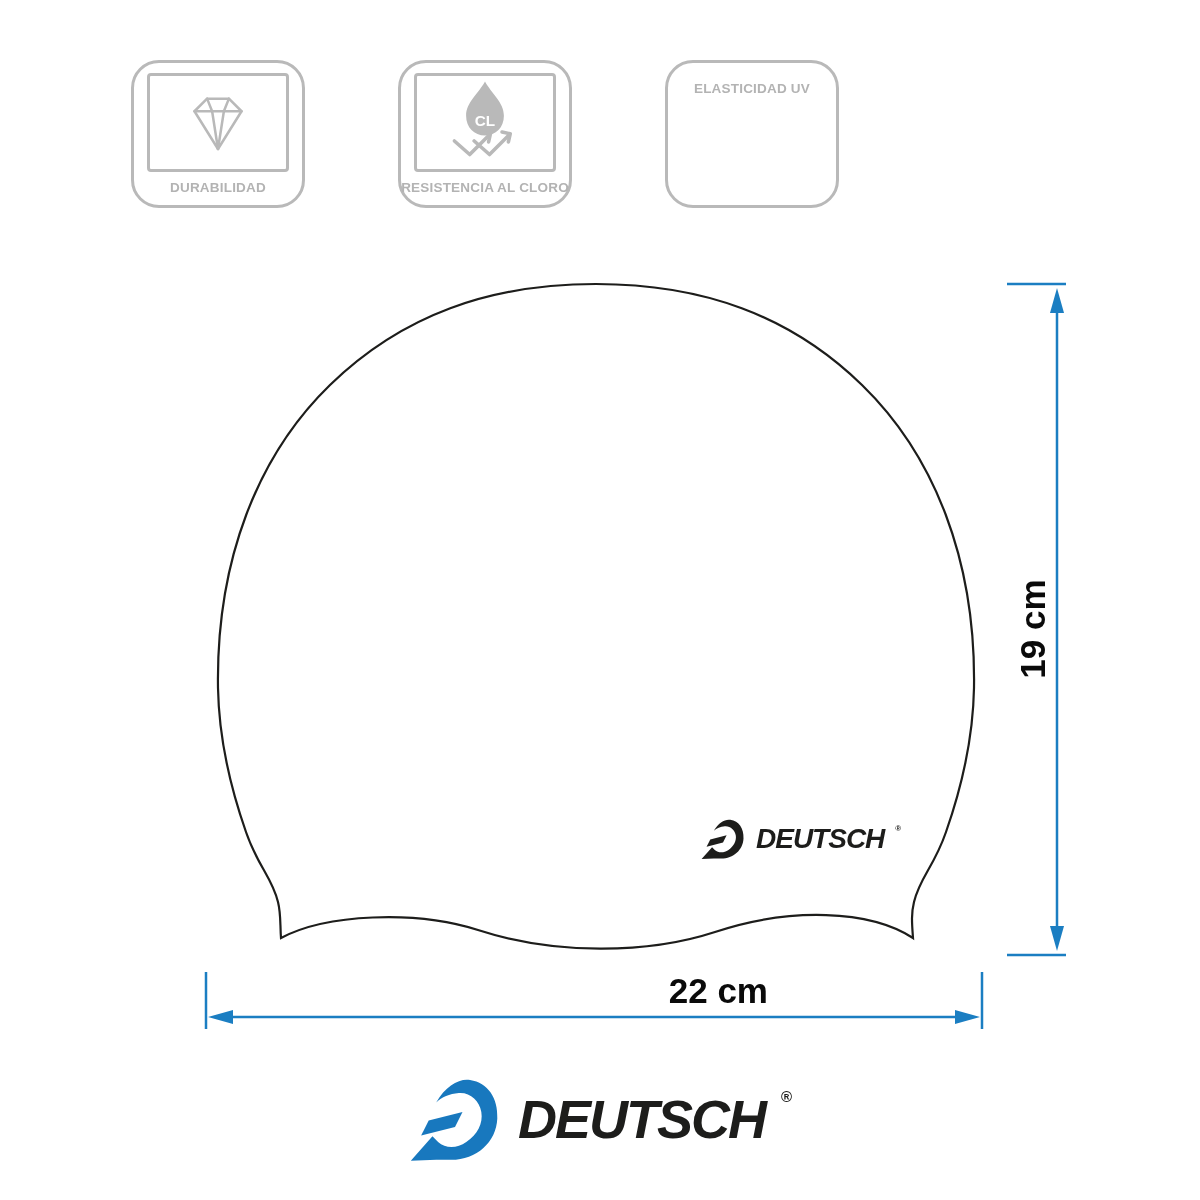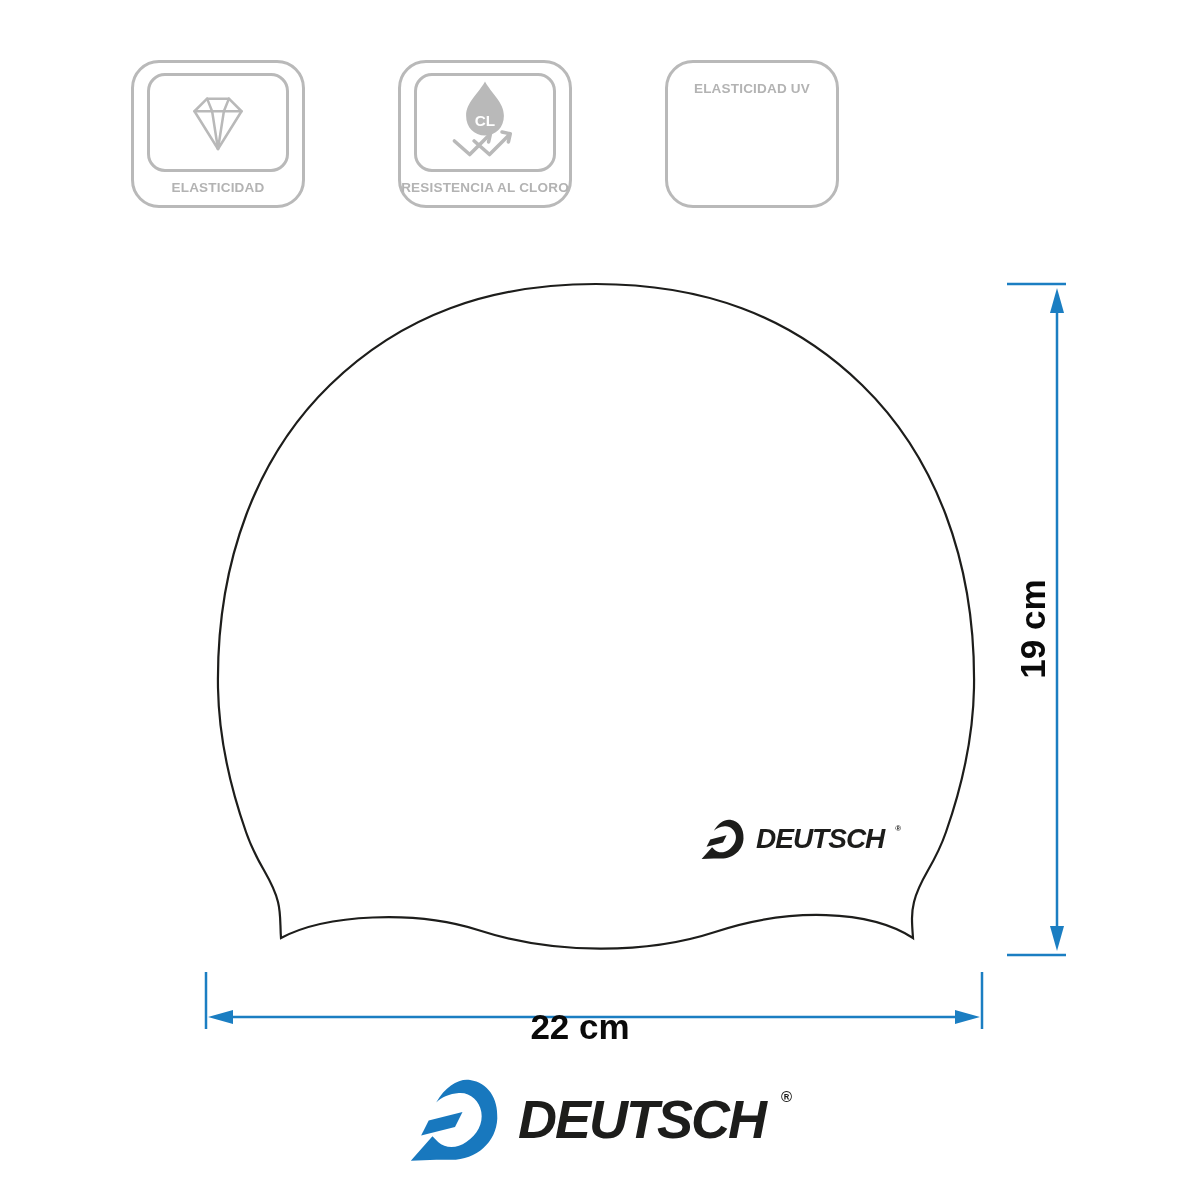--- a/index.html
+++ b/index.html
@@ -10,21 +10,21 @@
 
   
   .badges { position:absolute; left:131px; top:60px; display:flex; gap:93px; }
   .badge {
     width:174px; height:148px; box-sizing:border-box;
     border:3.5px solid #b9b9b9; border-radius:28px;
     padding:10px 13px 0;
   }
   .badge-inner {
     height:99px; box-sizing:border-box;
-    border:3.5px solid #b9b9b9; border-radius:18px;
+    border:3.5px solid #b9b9b9; border-radius:4px;
     display:flex; align-items:center; justify-content:center;
     overflow:hidden;
   }
   .badge-label {
     height:31px; display:flex; align-items:center; justify-content:center;
     font-size:13.5px; font-weight:bold; color:#b3b3b3;
     letter-spacing:.2px; white-space:nowrap;
   }
   .badge svg { display:block; }
   .icon-text { font-family:"Liberation Sans", sans-serif; }
@@ -37,22 +37,22 @@
     position:absolute; left:700px; top:818px;
     display:flex; align-items:center; gap:10px; color:#1d1d1b;
   }
   .cap-logo .word {
     font-size:28px; font-weight:bold; font-style:italic; letter-spacing:-1px;
   }
   .cap-logo .reg { font-size:8px; font-weight:bold; align-self:flex-start; margin:6px 0 0 1px; }
 
   
   .dim-w {
-    position:absolute; left:430px; top:971px; width:300px; text-align:center;
-    font-size:35px; font-weight:bold; color:#0a0a0a; letter-spacing:0;margin-top:36px;
+    position:absolute; left:468px; top:971px; width:300px; text-align:right;
+    font-size:35px; font-weight:bold; color:#0a0a0a; letter-spacing:0;
   }
   .dim-h {
     position:absolute; left:932px; top:610px; width:200px; height:38px;
     text-align:center; transform:rotate(-90deg);
     font-size:35px; font-weight:bold; color:#0a0a0a;
   }
 
   
   .footer-logo {
     position:absolute; left:0; width:1200px; top:1076px;
@@ -75,21 +75,21 @@
       <div class="badge-inner">
         <svg viewBox="0 0 100 100" width="84" height="84">
           <g fill="none" stroke="#b9b9b9" stroke-width="3" stroke-linejoin="round" stroke-linecap="round">
             <path d="M37 21 L63 21 L78 36 L50 81 L22 36 Z"></path>
             <path d="M22 36 L78 36"></path>
             <path d="M37 21 L43 36 L50 81"></path>
             <path d="M63 21 L57 36 L50 81"></path>
           </g>
         </svg>
       </div>
-      <div class="badge-label">ELASTICIDAD</div>
+      <div class="badge-label">DURABILIDAD</div>
     </div>
 
     <div class="badge">
       <div class="badge-inner">
         <svg viewBox="0 0 100 100" width="90" height="90">
           <path d="M50 4 C57 17 71 27 71 42 C71 55 62 64 50 64 C38 64 29 55 29 42 C29 27 43 17 50 4 Z" fill="#b9b9b9"></path>
           <text class="icon-text" x="50" y="49" fill="#ffffff" font-size="17" font-weight="bold" text-anchor="middle" dominant-baseline="middle">CL</text>
           <g fill="none" stroke="#b9b9b9" stroke-width="4" stroke-linecap="round" stroke-linejoin="round">
             <path d="M16 70 L33 85 L55 63"></path>
             <path d="M47 60 L56 62 L54 71"></path>

